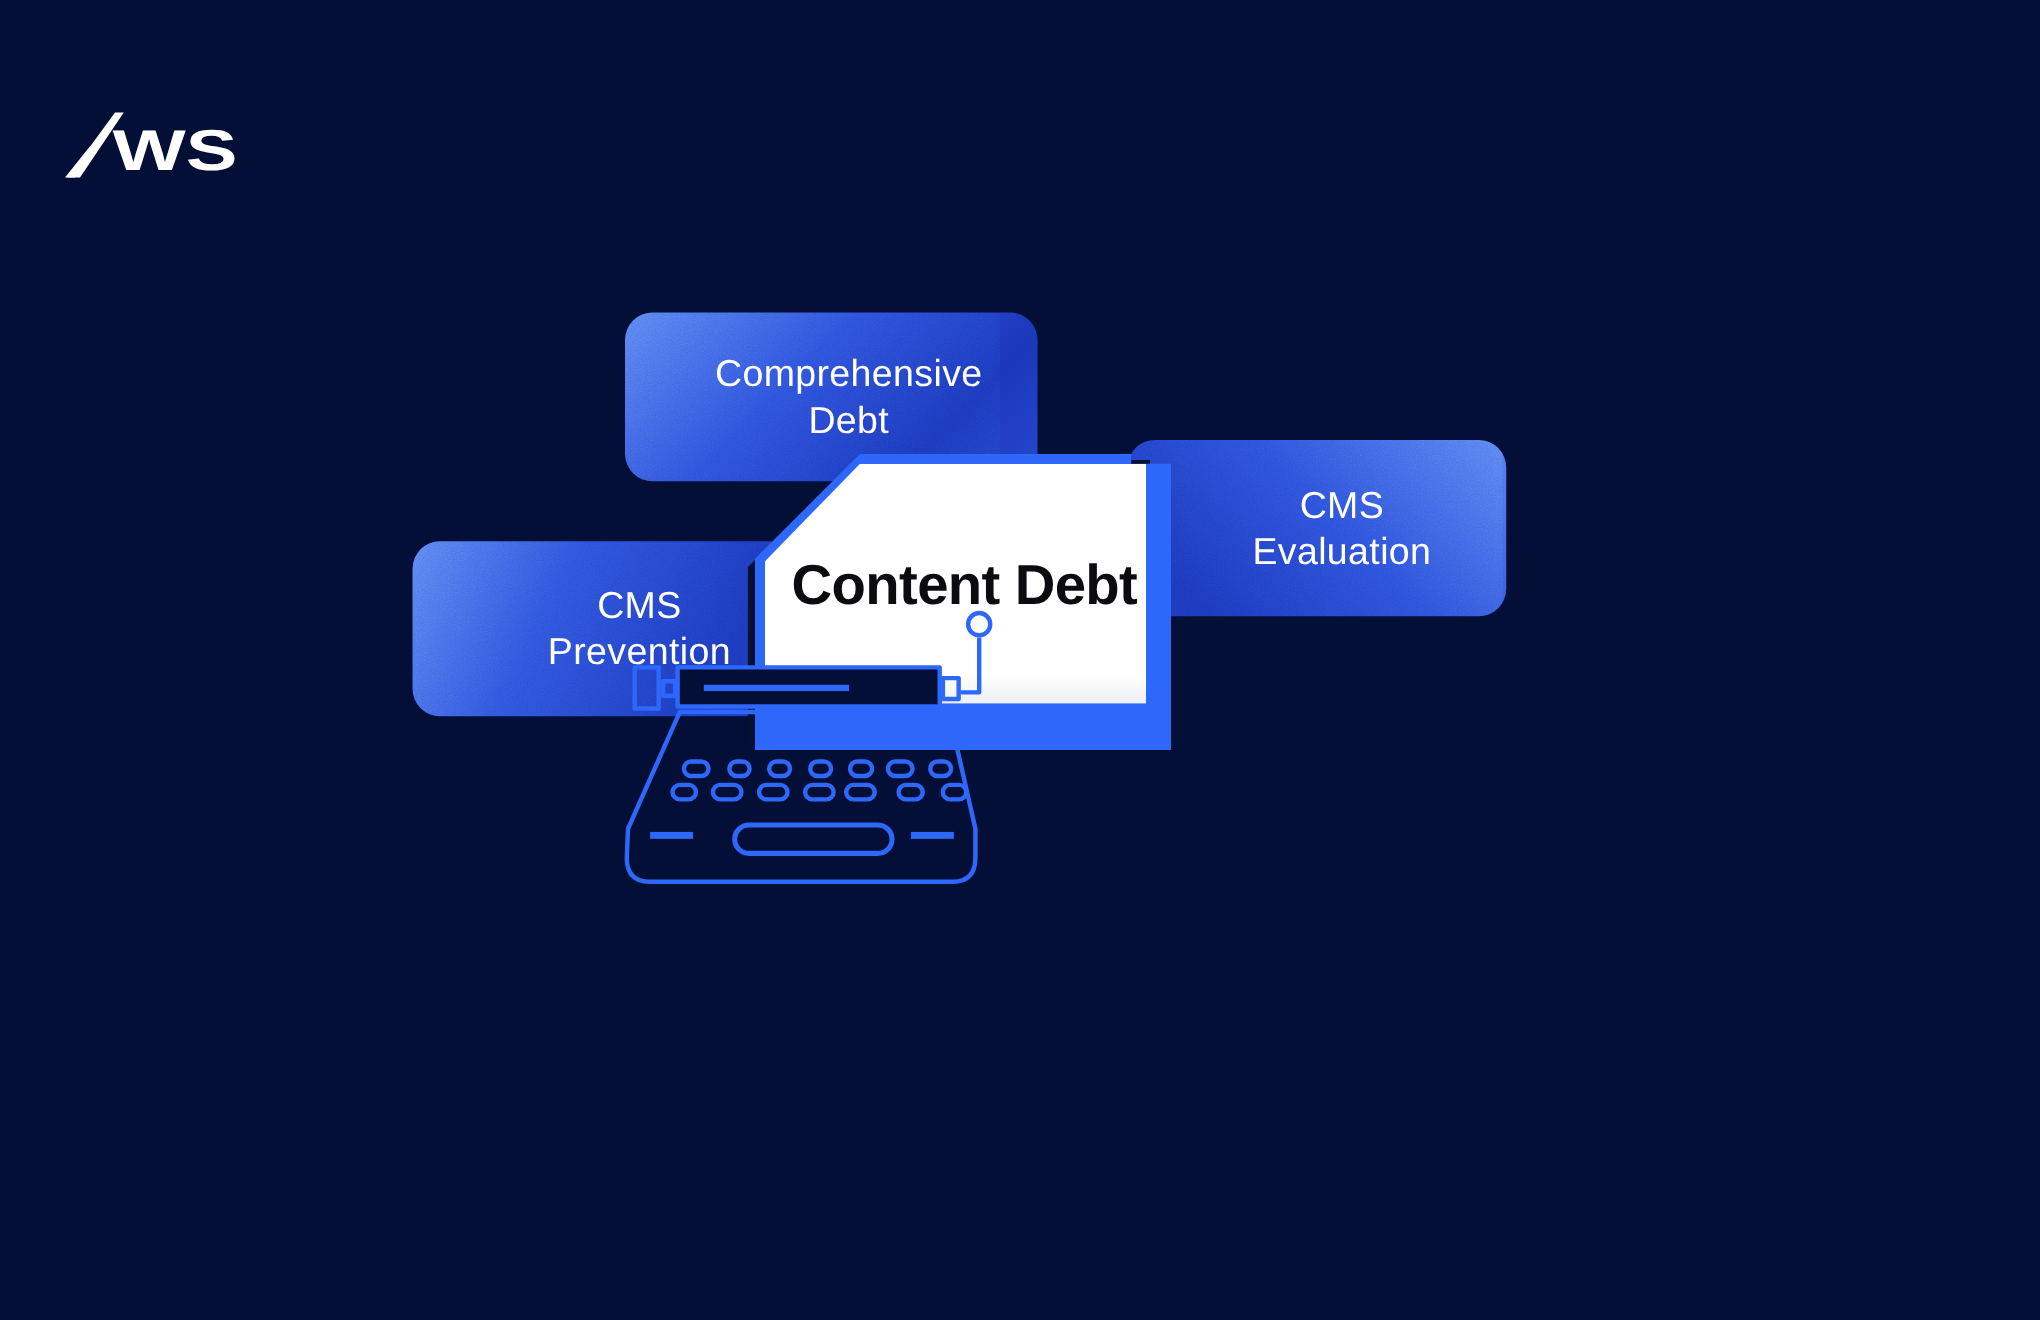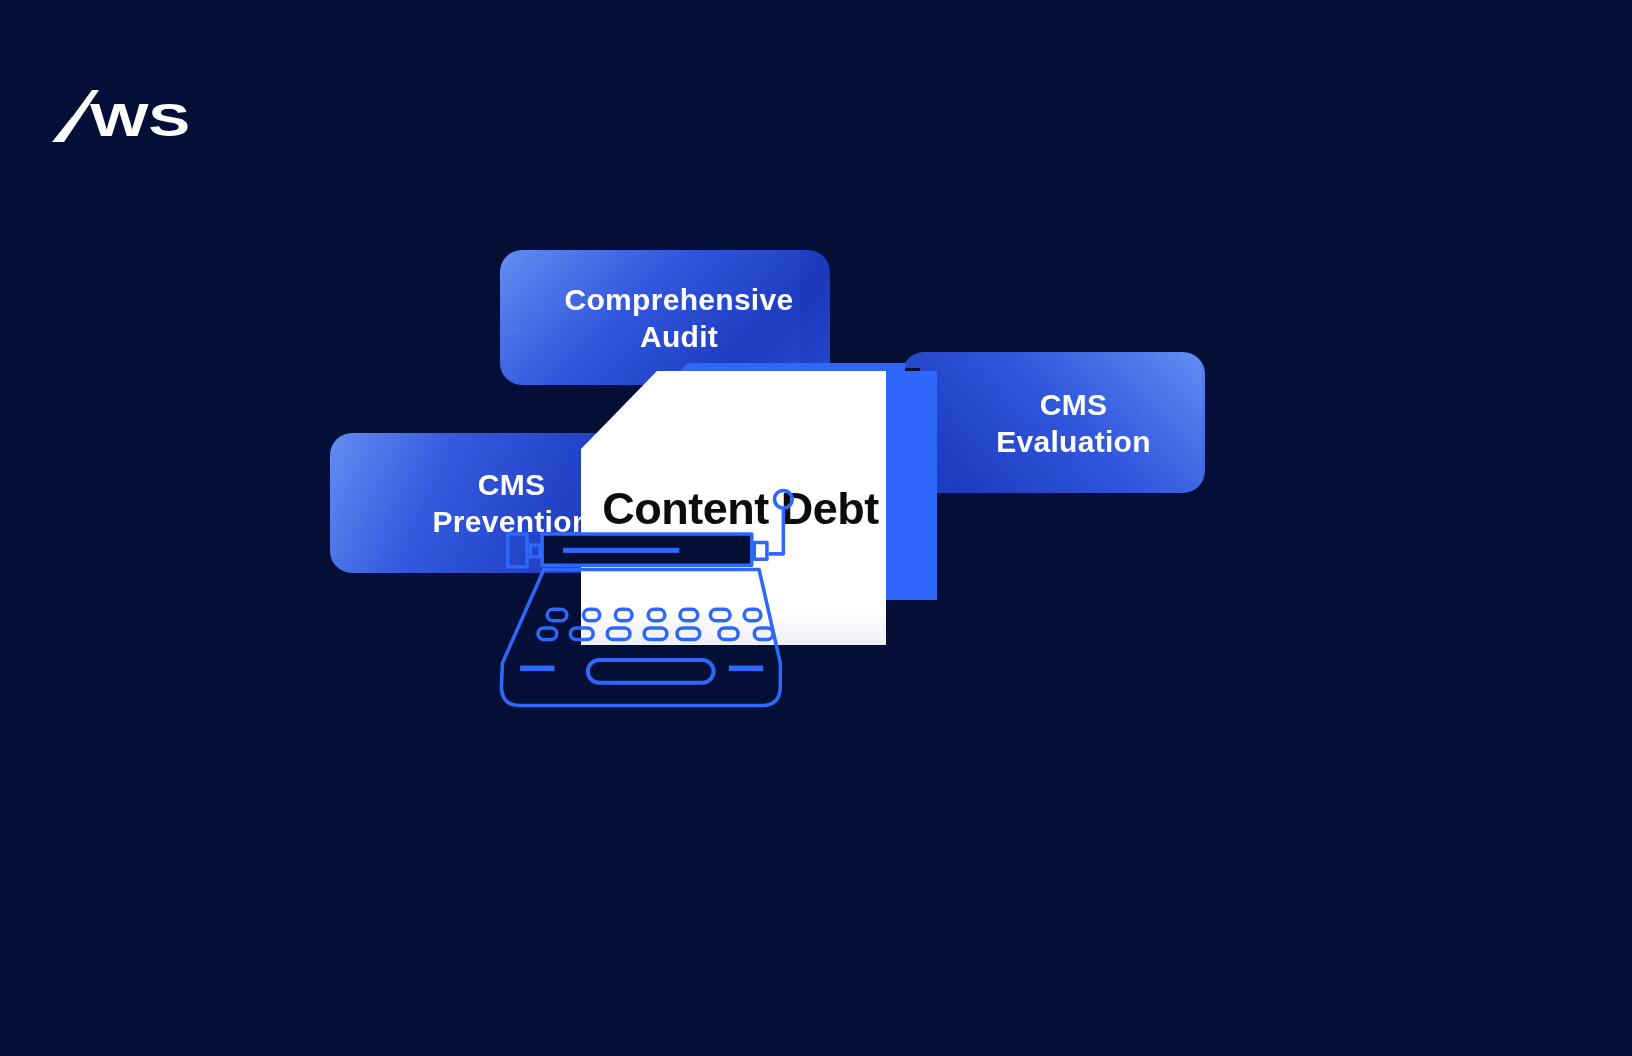--- a/index.html
+++ b/index.html
@@ -30,34 +30,34 @@
   .box-mgmt{
     left:902px;top:352px;width:303px;height:141px;
     background:linear-gradient(225deg,#5b83f2 0%,#2d50da 45%,#1b38bb 85%);
   }
   .box-mgmt .lines{transform:translateX(20px);}
   .box-eval{
     left:330px;top:433px;width:307px;height:140px;
     background:linear-gradient(115deg,#5b83f2 0%,#2f53dc 35%,#1b38bb 80%);
   }
   .box-eval .lines{transform:translateX(28px);}
-  .lines{display:flex;flex-direction:column;align-items:center;font-weight:bold;}
+  .lines{display:flex;flex-direction:column;align-items:center;}
   
   .paper-shadow-dark{
     position:absolute;left:598px;top:368px;width:322px;height:230px;
     background:#051033;
     clip-path:polygon(86px 0,100% 0,100% 100%,0 100%,0 86px);
   }
   .paper-shadow-blue{
     position:absolute;left:604px;top:363px;width:333px;height:237px;
     background:#2d68fb;
     clip-path:polygon(84px 0,301px 0,301px 8px,333px 8px,100% 100%,0 100%,0 84px);
   }
   .paper{
-    position:absolute;left:581px;top:371px;width:305px;height:274px;
+    position:absolute;left:612px;top:371px;width:305px;height:192px;
     background:linear-gradient(180deg,#ffffff 0%,#ffffff 88%,#eceff5 100%);
     clip-path:polygon(76px 0,100% 0,100% 100%,0 100%,0 78px);
     display:flex;flex-direction:column;align-items:center;justify-content:center;
     text-align:center;color:#0b0b10;
     font-size:45px;font-weight:800;line-height:49px;letter-spacing:-0.5px;
   }
   .paper .t{padding-left:14px;}
   
   .typewriter{position:absolute;left:440px;top:470px;}
 </style>
@@ -82,21 +82,21 @@
     </g>
     <text x="38" y="52" font-family="Liberation Sans, sans-serif" font-weight="bold" font-size="46" fill="#ffffff" textLength="100" lengthAdjust="spacingAndGlyphs">WS</text>
   </svg>
 
   <div class="fbox box-audit">
     <svg class="grain">
         <rect width="100%" height="100%" filter="url(#grain)"></rect>
       </svg>
     <span class="lines">
       <span>Comprehensive</span>
-      <span>Audit</span>
+      <span>Debt</span>
     </span>
   </div>
 
   <div class="fbox box-mgmt">
     <svg class="grain">
         <rect width="100%" height="100%" filter="url(#grain)"></rect>
       </svg>
     <span class="lines">
       <span>CMS</span>
       <span>Evaluation</span>

